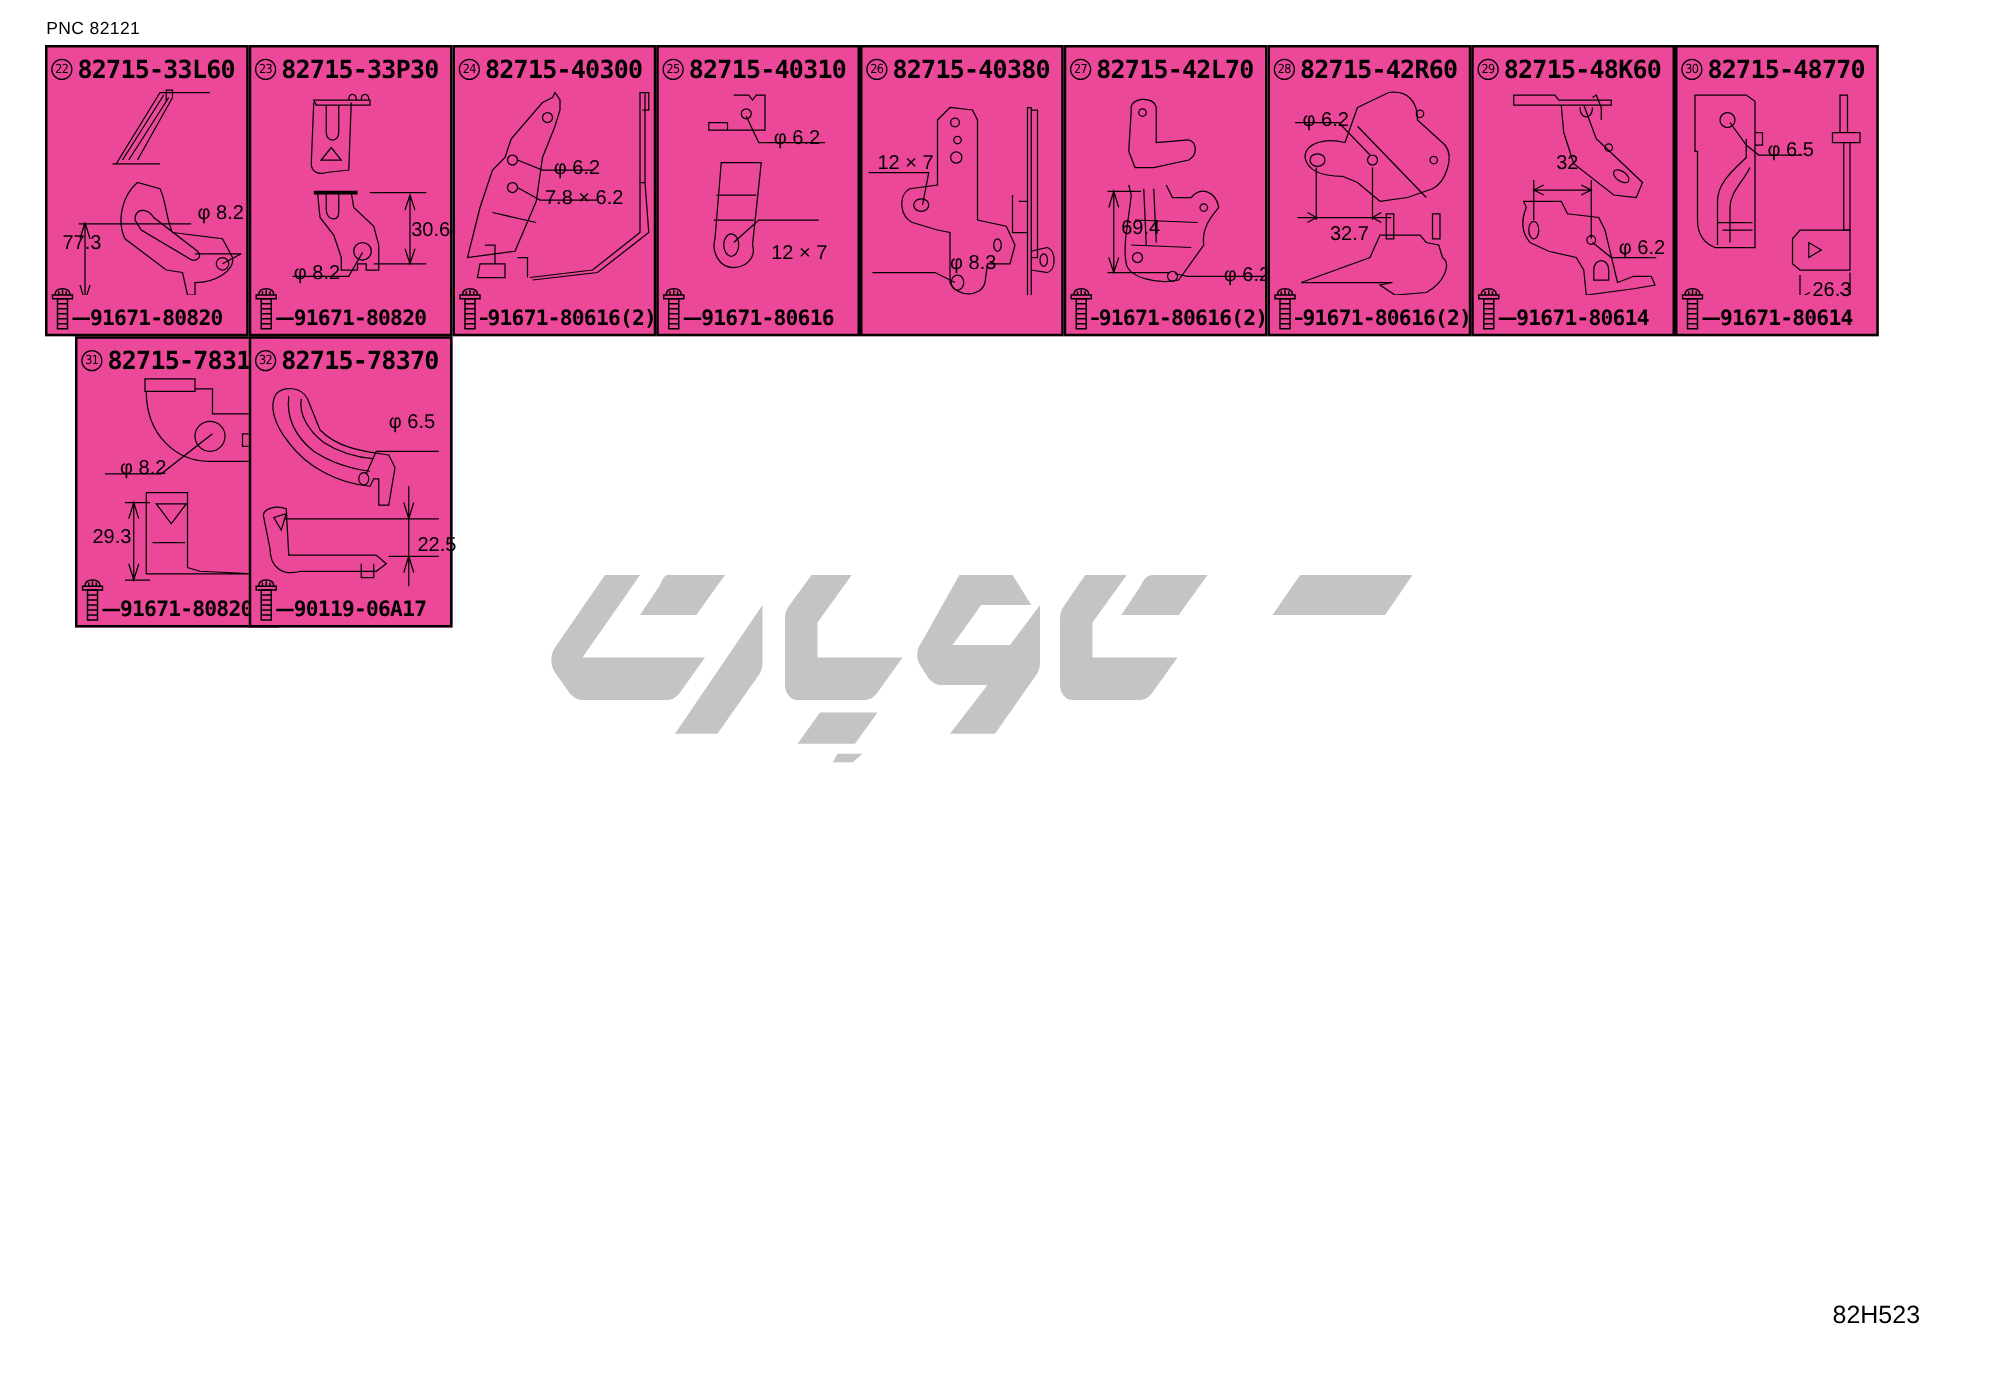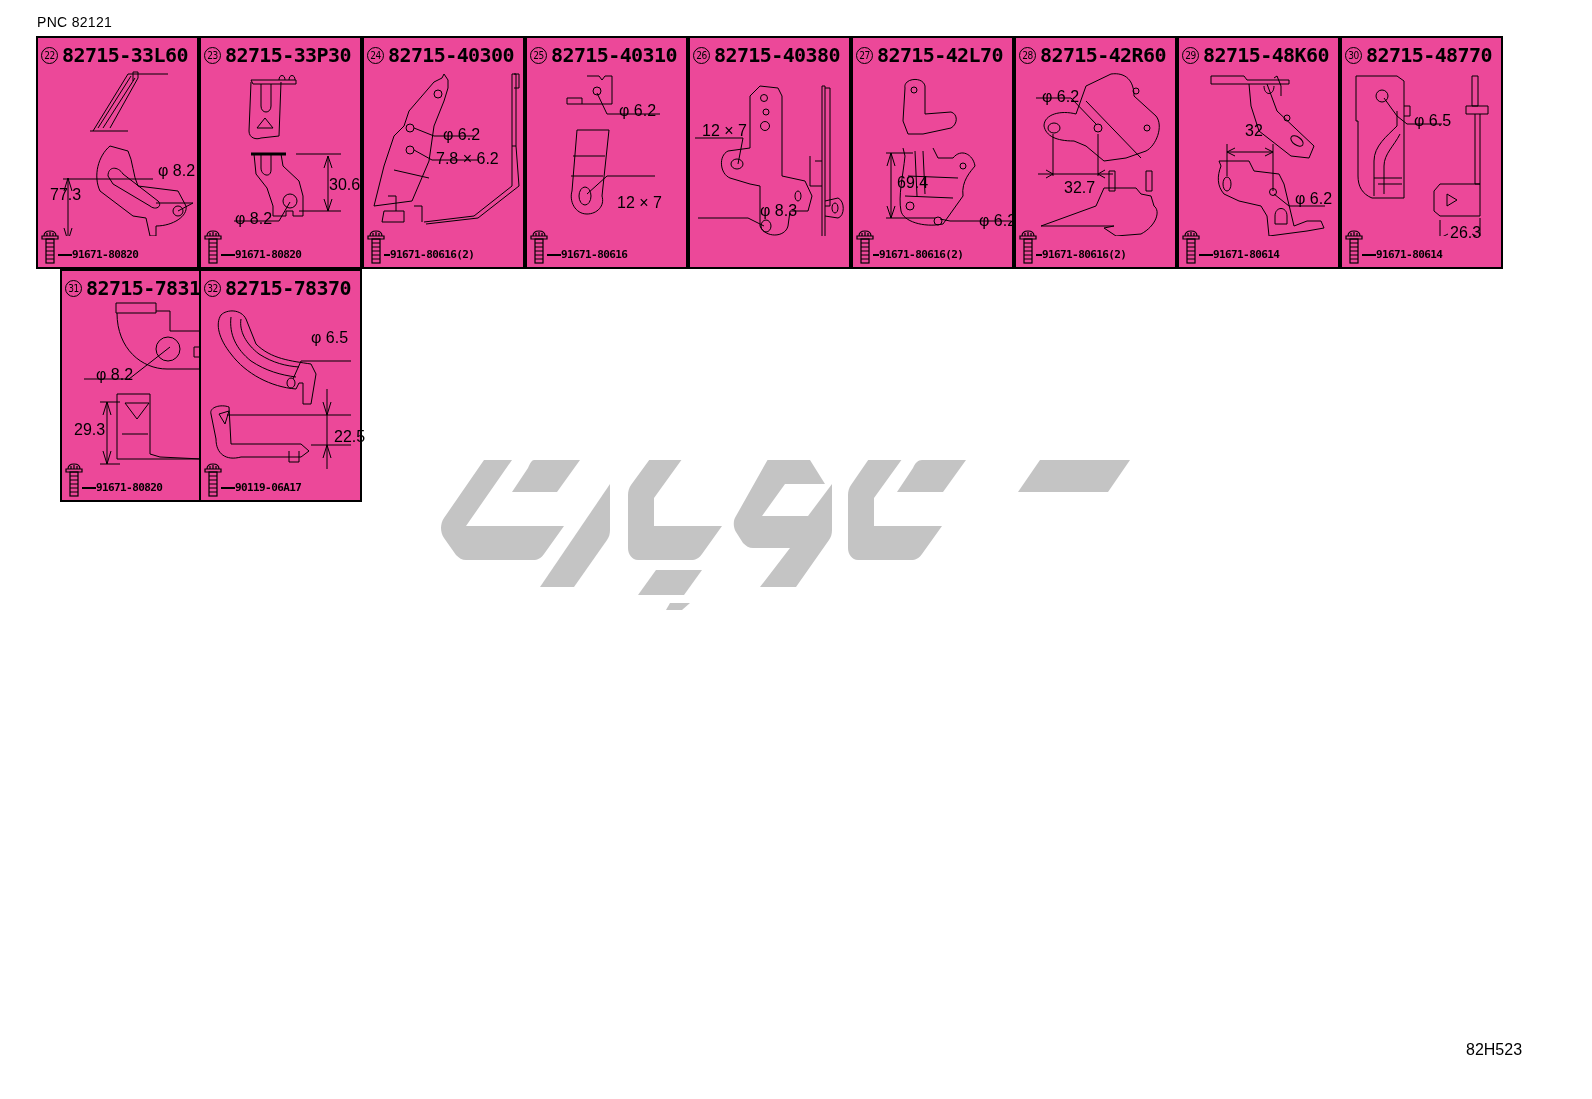--- a/index.html
+++ b/index.html
@@ -1,28 +1,28 @@
 <!DOCTYPE html>
 <html><head>
 <meta charset="utf-8">
 <style>
   html, body { margin:0; padding:0; background:#ffffff; }
   body { width:1592px; height:1099px; position:relative; overflow:hidden; font-family:"DejaVu Sans", sans-serif; color:#000; }
   .pnc { position:absolute; left:37px; top:14px; font-size:14px; font-family:"Liberation Sans", sans-serif; letter-spacing:0.3px; }
-  .figid { position:absolute; left:1466px; top:1041px; font-size:16px; font-family:"Liberation Sans", sans-serif; }
+  .figid { position:absolute; left:1466px; top:1041px; font-size:20px; font-family:"Liberation Sans", sans-serif; }
   .grid { position:absolute; left:36px; top:36px; }
   .cell { position:absolute; width:163px; height:233px; border:2px solid #000; box-sizing:border-box; background:#ec4899; }
   .cell .hdr { position:absolute; left:3px; top:5px; display:flex; align-items:center; white-space:nowrap; }
   .circ { width:17px; height:17px; border:1.3px solid #000; border-radius:50%; box-sizing:border-box; font-size:10px; line-height:15px; text-align:center; font-family:"DejaVu Sans Condensed","DejaVu Sans", sans-serif; letter-spacing:-0.5px; margin-right:4px; }
   .pn { font-family:"DejaVu Sans Mono", monospace; font-weight:bold; font-size:20px; letter-spacing:-0.6px; }
   .drawing { position:absolute; left:0; top:28px; width:159px; height:170px; }
   .bolt { position:absolute; left:3px; bottom:3px; display:flex; align-items:flex-end; }
   .bolt svg { display:block; }
   .bolt .lead { width:14px; height:2px; background:#000; margin-bottom:8px; margin-left:-1px; }
-  .bolt .bpn { font-family:"DejaVu Sans Mono", monospace; font-weight:bold; font-size:11px; letter-spacing:-0.6px; line-height:18px; white-space:nowrap; }
+  .bolt .bpn { font-family:"DejaVu Sans Mono", monospace; font-weight:bold; font-size:17px; letter-spacing:-0.6px; line-height:18px; white-space:nowrap; }
   .dim { position:absolute; font-family:Liberation Sans, sans-serif; font-size:16px; white-space:nowrap; }
   .logo { position:absolute; left:440px; top:460px; }
 </style>
 </head>
 <body>
 
 <div class="pnc">PNC 82121</div>
 
 <div class="grid">
 

